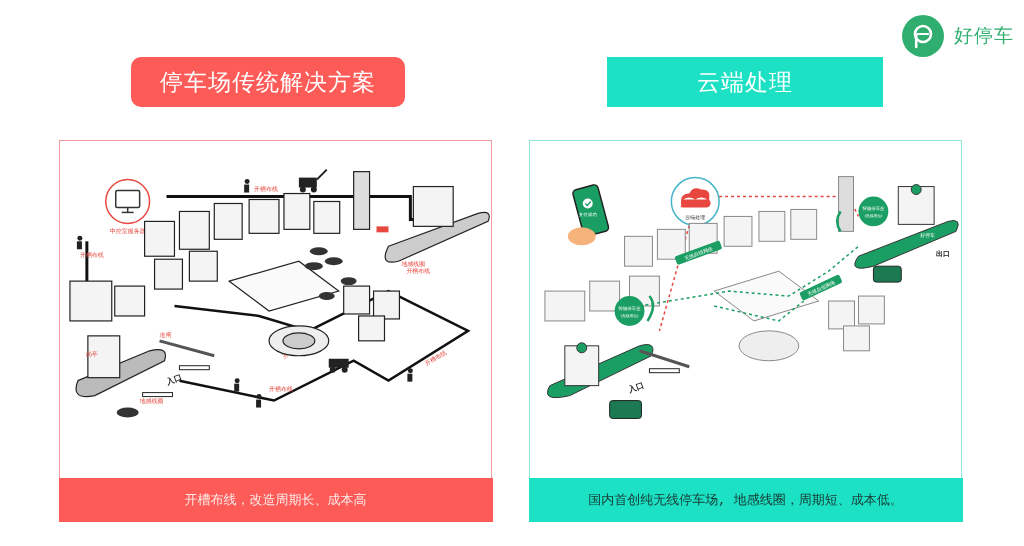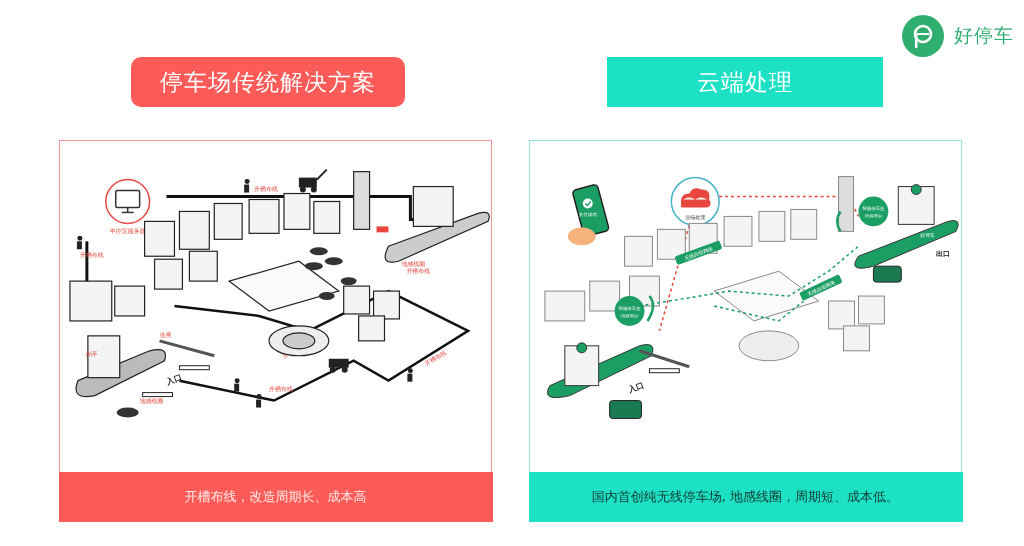--- a/index.html
+++ b/index.html
@@ -7,21 +7,21 @@
   .logo{position:absolute;left:902px;top:15px;display:flex;align-items:center;gap:10px;}
   .logo-mark{width:42px;height:42px;border-radius:50%;background:#2fae6f;display:flex;align-items:center;justify-content:center;}
   .logo-text{font-size:19px;color:#2fae6f;letter-spacing:1px;}
   .title-banner{position:absolute;top:57px;height:50px;display:flex;align-items:center;justify-content:center;color:#fff;font-size:23px;letter-spacing:1px;}
   .title-left{left:131px;width:274px;background:#fd5b57;border-radius:10px;}
   .title-right{left:607px;width:276px;background:#1de1c4;}
   .panel{position:absolute;top:140px;width:433px;height:381px;box-sizing:border-box;background:#fff;}
   .panel-left{left:59px;border:1.5px solid #f29a9a;}
   .panel-right{left:529px;border:1.5px solid #8fe8da;}
   .panel .illus{position:absolute;left:0;top:0;width:100%;height:332px;}
-  .caption{position:absolute;left:-1.5px;right:-1.5px;bottom:-1.5px;height:50px;display:flex;align-items:center;justify-content:center;font-size:13px;}
+  .caption{position:absolute;left:-1.5px;right:-1.5px;bottom:-1.5px;height:44px;display:flex;align-items:center;justify-content:center;font-size:13px;font-family:Liberation Mono, monospace;}
   .caption-left{background:#fd5b57;color:#ffe9e6;}
   .caption-right{background:#1de1c4;color:#173a34;}
   svg text{font-family:"DejaVu Sans",sans-serif;}
 </style>
 </head>
 <body>
 
 <div class="logo">
   <div class="logo-mark">
     <svg width="26" height="26" viewBox="0 0 26 26">

